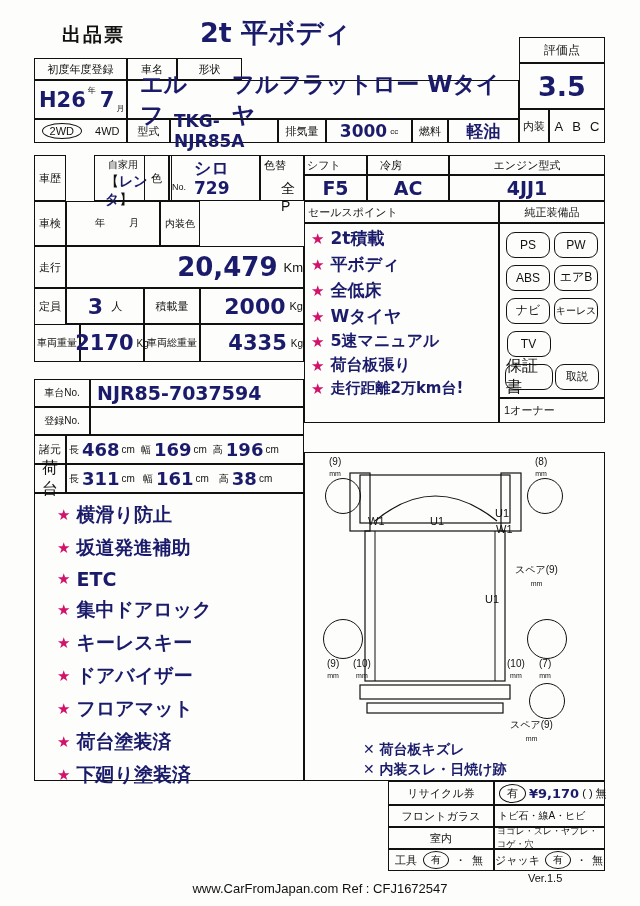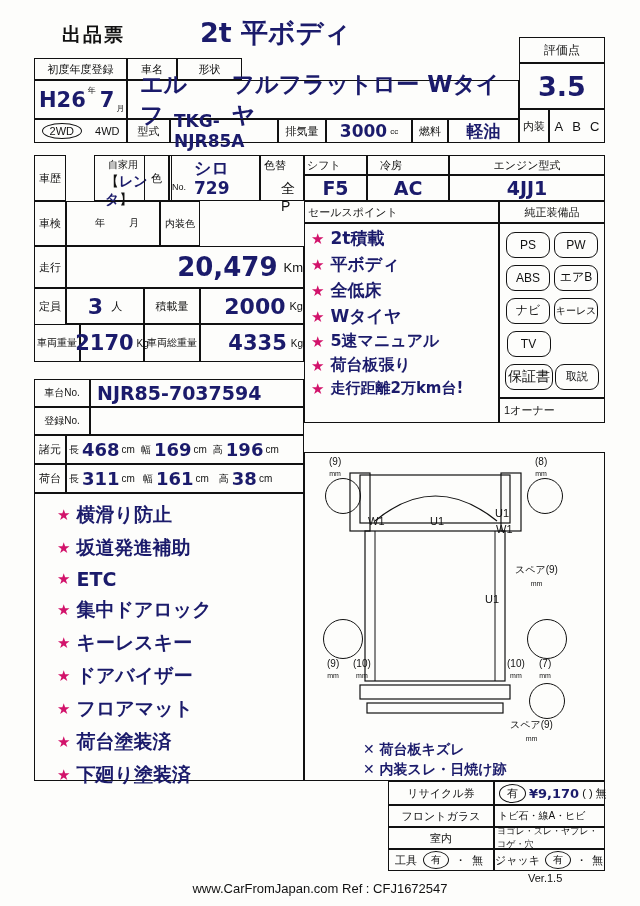--- a/index.html
+++ b/index.html
@@ -210,21 +210,21 @@
       </div>
       <div style="display:flex;justify-content:space-around;">
         <span class="roundbox" style="width:42px;height:24px;">ナビ</span>
         <span class="roundbox" style="width:42px;height:24px;font-size:10px;">キーレス</span>
       </div>
       <div style="display:flex;justify-content:space-around;">
         <span class="roundbox" style="width:42px;height:24px;">TV</span>
         <span style="width:42px;"></span>
       </div>
       <div style="display:flex;justify-content:space-around;">
-        <span class="roundbox" style="width:46px;height:24px;font-size:14px;text-align:center;">保証書</span>
+        <span class="roundbox" style="width:46px;height:24px;font-size:16px;">保証書</span>
         <span class="roundbox" style="width:42px;height:24px;font-size:11px;">取説</span>
       </div>
     </div>
   </div>
   <div class="box" style="left:499px;top:398px;width:106px;height:25px;">
     <div class="lft" style="width:100%;height:100%;font-size:11px;padding-left:4px;">1オーナー</div>
   </div>
 
   <div class="box" style="left:34px;top:246px;width:32px;height:42px;">
     <div class="ctr" style="width:100%;height:100%;font-size:11px;">走行</div>
@@ -295,21 +295,21 @@
       <span style="margin-left:2px;">cm</span>
       <span style="margin-left:6px;">幅</span>
       <span class="hand" style="font-size:18px;margin-left:3px;">169</span>
       <span style="margin-left:2px;">cm</span>
       <span style="margin-left:6px;">高</span>
       <span class="hand" style="font-size:18px;margin-left:3px;">196</span>
       <span style="margin-left:2px;">cm</span>
     </div>
   </div>
   <div class="box" style="left:34px;top:464px;width:32px;height:29px;">
-    <div class="ctr" style="width:100%;height:100%;font-size:11px;text-align:center;">荷台</div>
+    <div class="ctr" style="width:100%;height:100%;font-size:16px;text-align:center;">荷台</div>
   </div>
   <div class="box" style="left:66px;top:464px;width:238px;height:29px;">
     <div style="display:flex;width:100%;height:100%;align-items:center;font-size:10px;">
       <span style="margin-left:2px;">長</span>
       <span class="hand" style="font-size:18px;margin-left:3px;">311</span>
       <span style="margin-left:2px;">cm</span>
       <span style="margin-left:8px;">幅</span>
       <span class="hand" style="font-size:18px;margin-left:3px;">161</span>
       <span style="margin-left:2px;">cm</span>
       <span style="margin-left:10px;">高</span>

